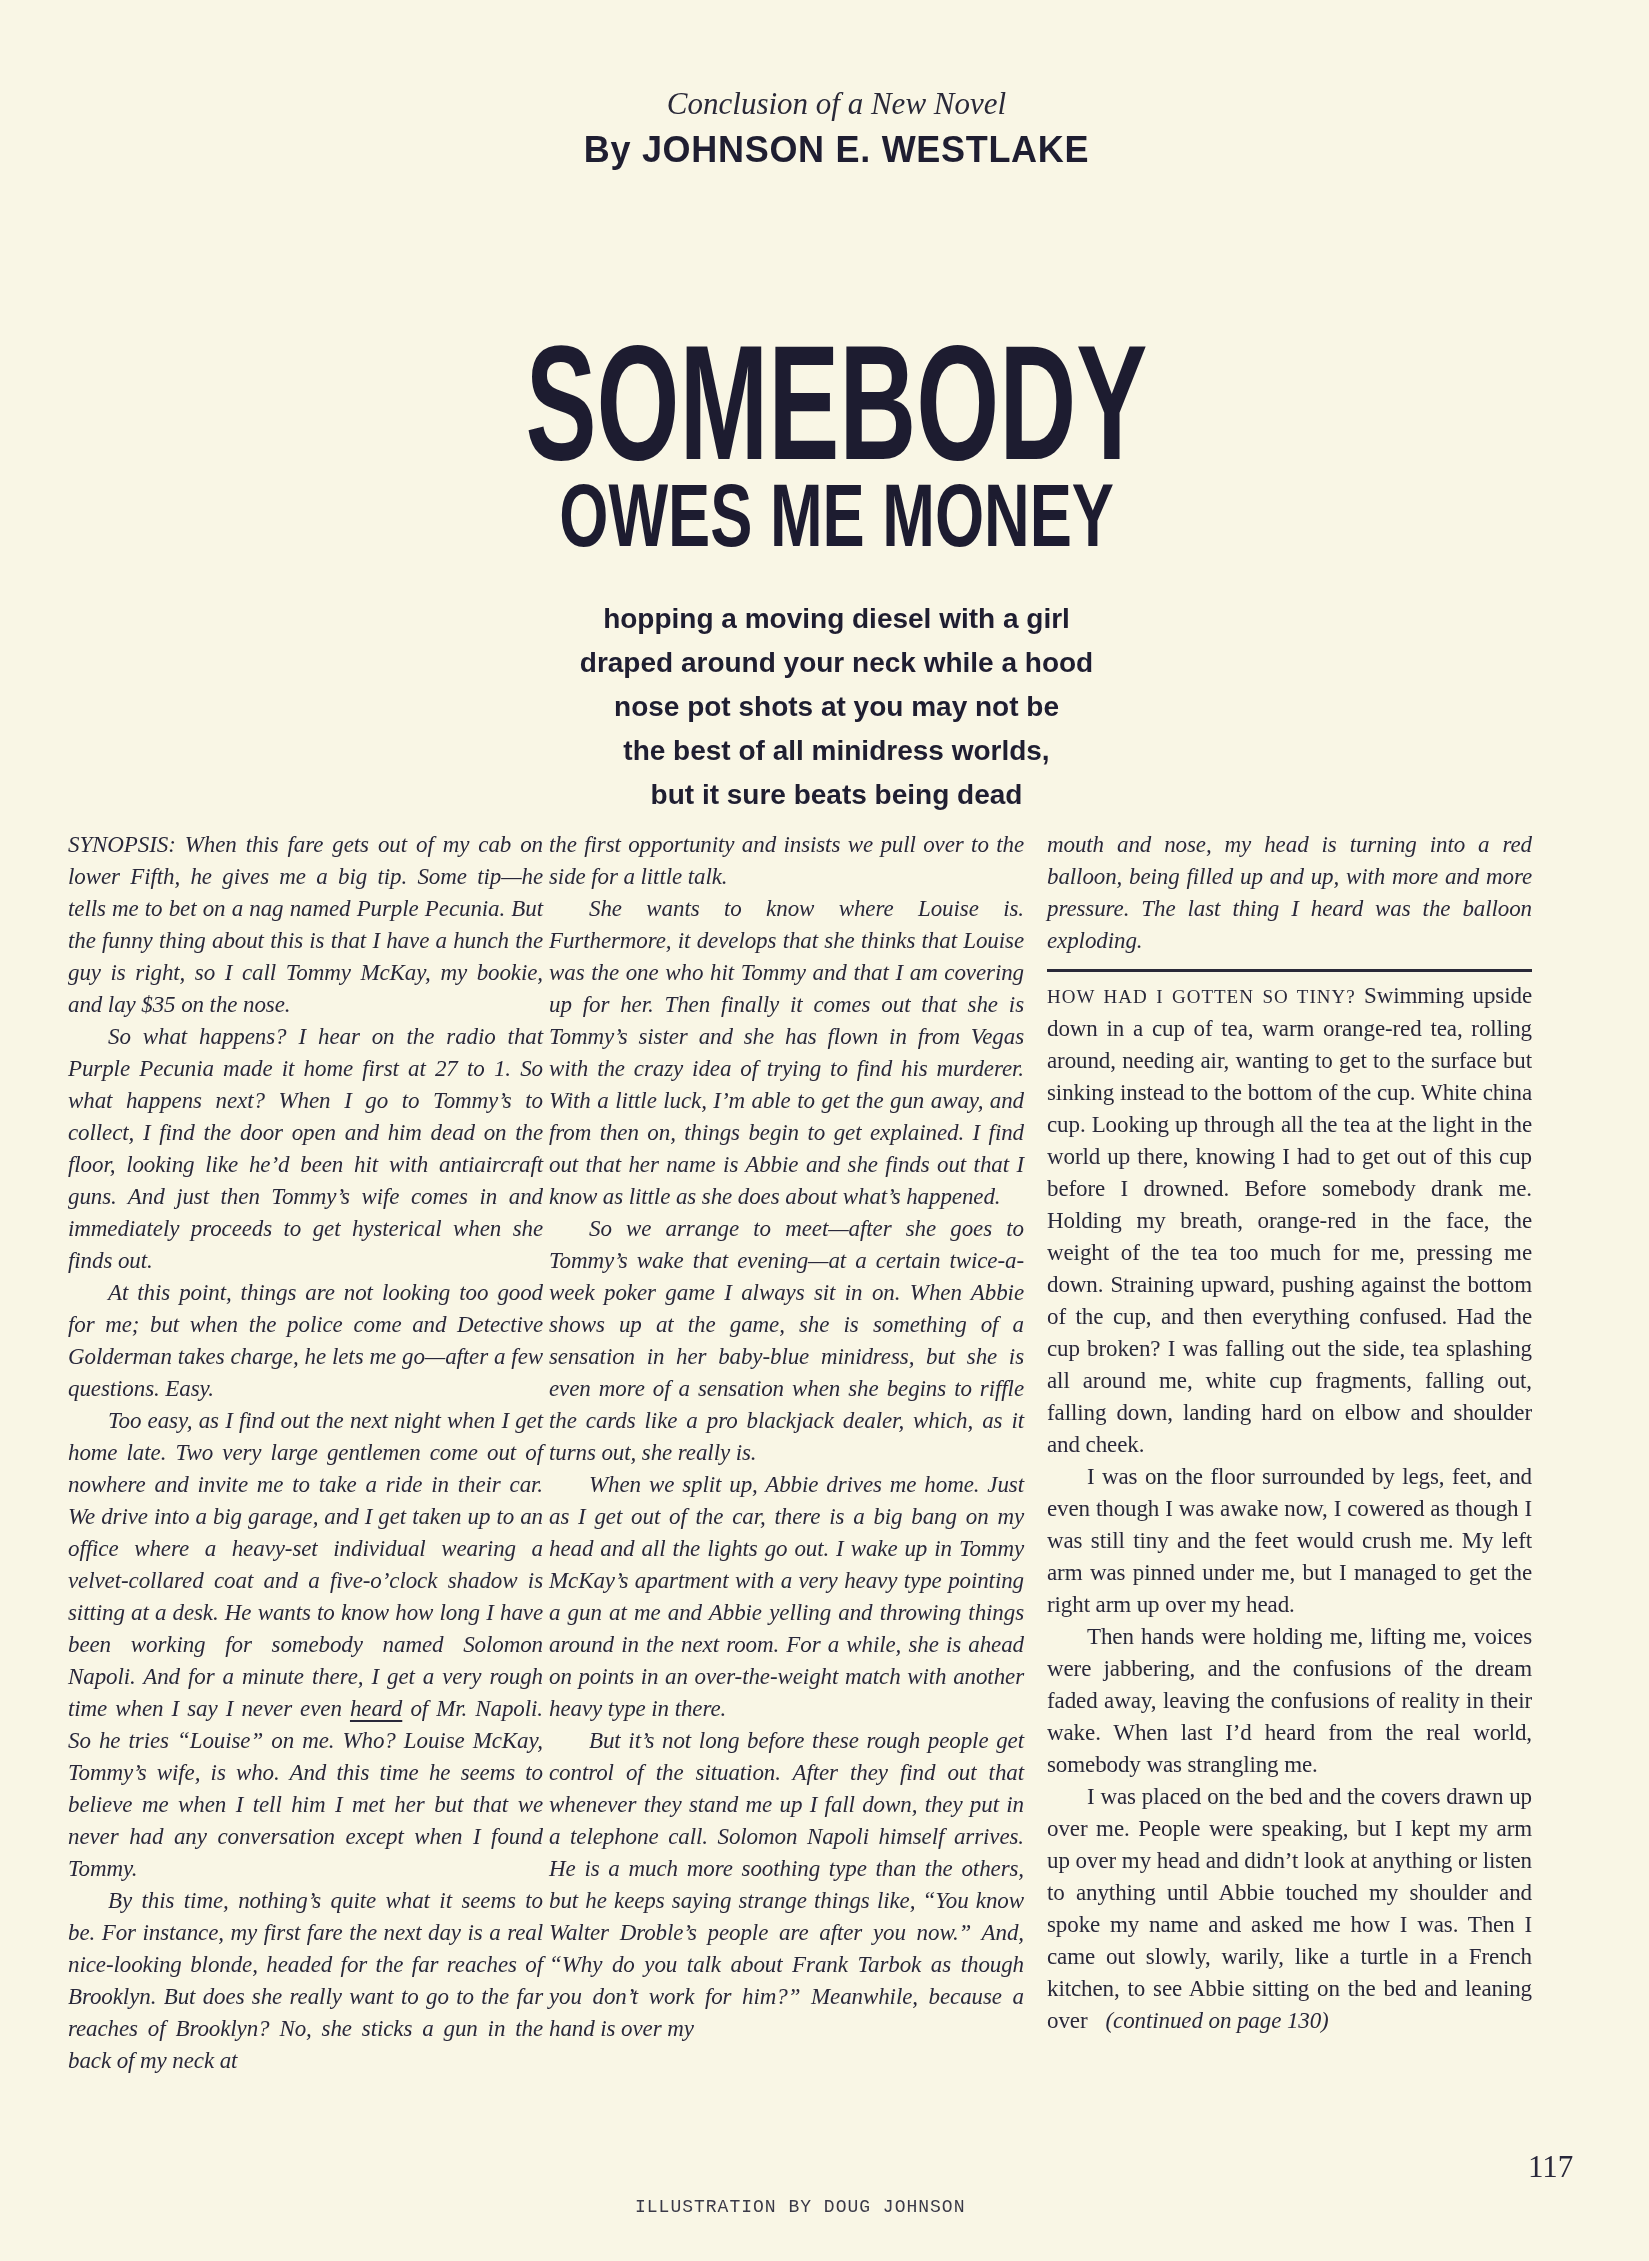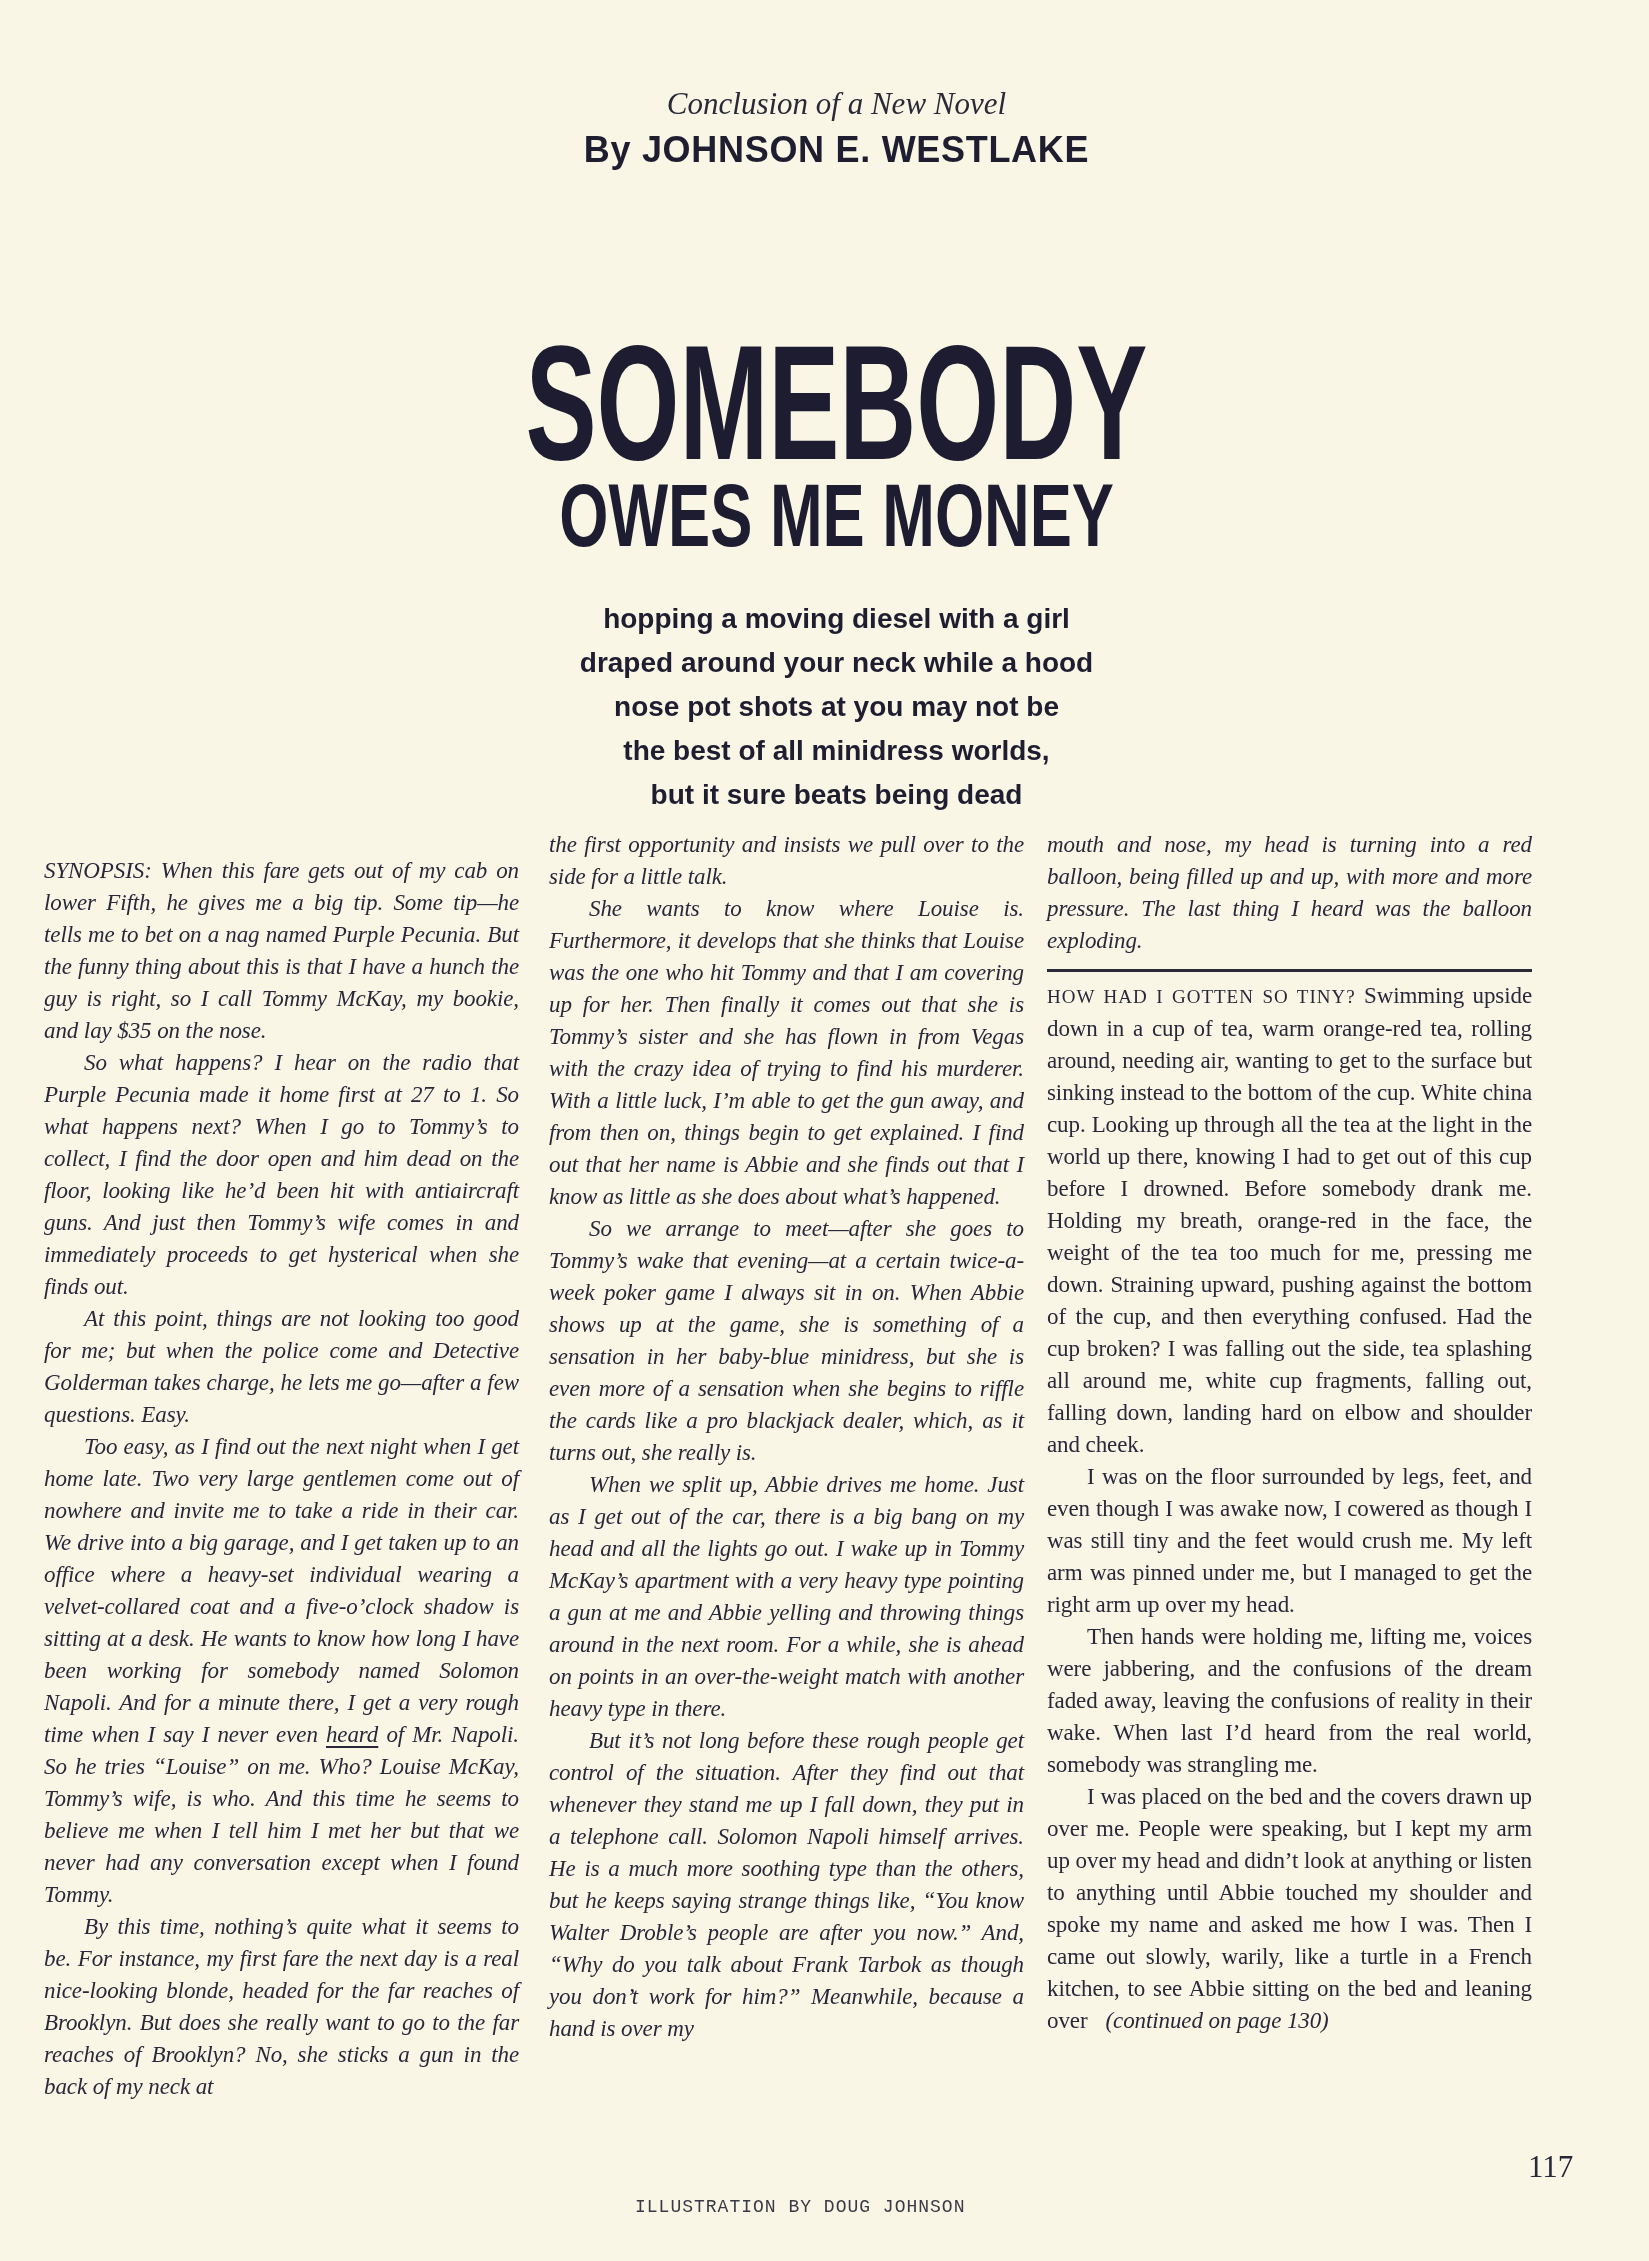--- a/index.html
+++ b/index.html
@@ -33,21 +33,21 @@
     text-align:center; font-family:"Liberation Sans", sans-serif;
     font-weight:bold; font-size:28px; line-height:44px; color:#1f1e31;margin-top:32px;
   }
   .col {
     position:absolute; top:829px; width:475px;
     font-size:23px; line-height:32px; text-align:justify;
     letter-spacing:-0.1px; color:#29283a;
   }
   .col p { margin:0; }
   .col p.indent { text-indent:40px; }
-  .col-1 { left:44px; font-style:italic;margin-top:26px; }
+  .col-1 { left:68px; font-style:italic; }
   .col-2 { left:549px; font-style:italic; }
   .col-3 { left:1047px; width:485px; font-style:normal; }
   .col-3 .syn { font-style:italic; }
   .u-word { text-decoration:underline; text-underline-offset:4.1px; }
   .rule {
     border:none; border-top:3.4px solid #2a2938;
     margin:12.3px 0 0 0; width:100%;
   }
   .story-start { margin-top:8.2px !important; }
   .lead-in { font-size:19px; letter-spacing:1px; }

